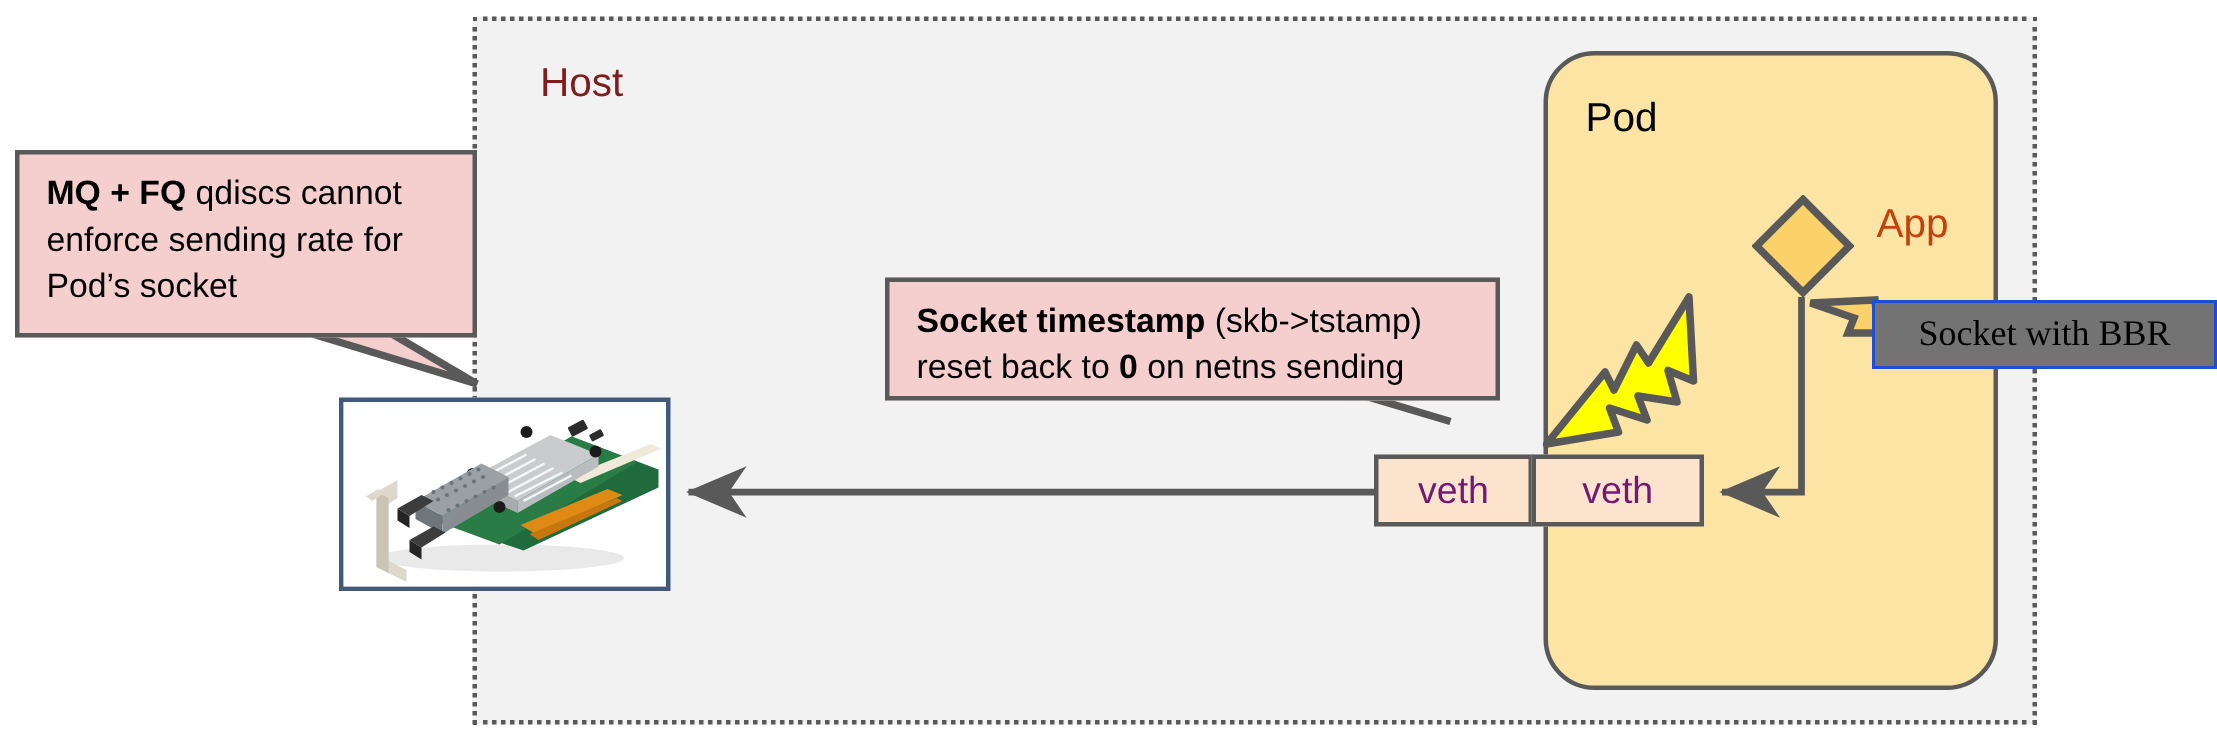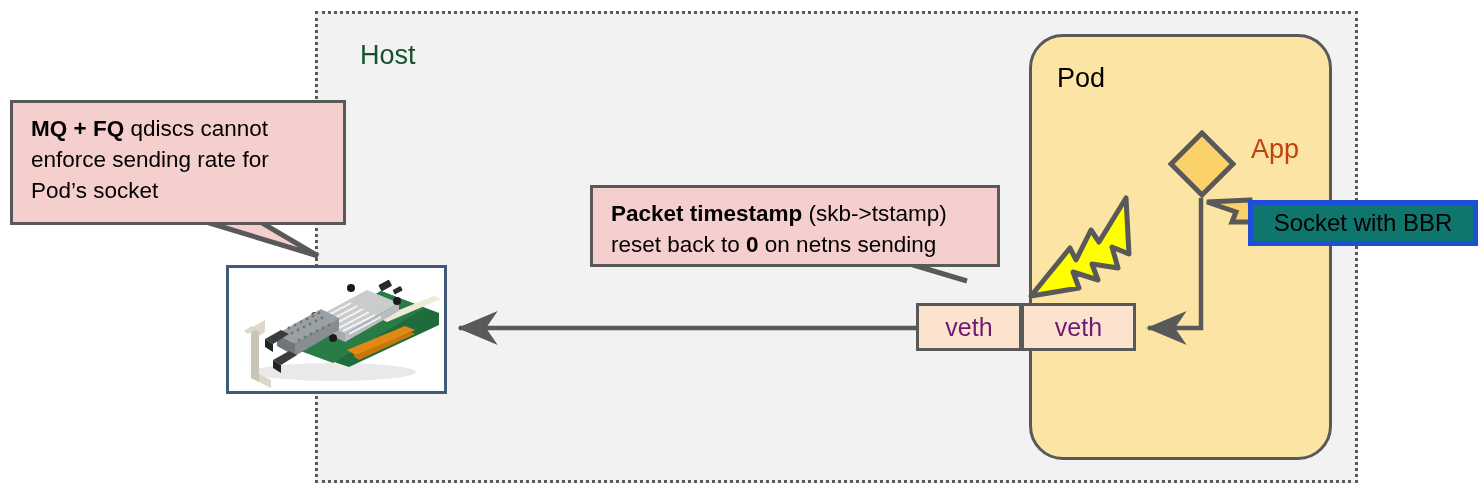--- a/index.html
+++ b/index.html
@@ -28,21 +28,21 @@
     height: 472px;
     background: #f2f2f2;
     border: 3px dotted #595959;
     box-sizing: border-box;
   }
   #host-label {
     position: absolute;
     left: 360px;
     top: 42px;
     font-size: 27px;
-    color: #14532d;
+    color: #7f1d1d;
     line-height: 1;
   }
 
   
   #pod-box {
     position: absolute;
     left: 1029px;
     top: 34px;
     width: 303px;
     height: 426px;
@@ -138,39 +138,40 @@
     box-sizing: border-box;
     background: #f5cfce;
     padding: 10px 14px 12px 18px;
     color: #000000;
     font-size: 22.5px;
     line-height: 1.38;
   }
   .callout .tail { position: absolute; overflow: visible; }
   .callout b { font-weight: bold; }
 
-  #callout-mqfq { left: 10px; top: 100px; width: 336px; height: 161px; }
+  #callout-mqfq { left: 10px; top: 100px; width: 308px; height: 161px; }
   #callout-mqfq .body { height: 125px; }
 
   #callout-tstamp { left: 590px; top: 185px; width: 410px; height: 98px; }
   #callout-tstamp .body { height: 82px; }
 
   #callout-bbr {
     left: 1248px; top: 200px; width: 230px; height: 46px;
   }
   #callout-bbr .body {
-    background: #0f766e;
-    border: 5px solid #1d4ed8;
+    background: #737373;
+    border: 2px solid #1d4ed8;
     height: 46px;
     padding: 0;
     display: flex;
     align-items: center;
     justify-content: center;
     font-size: 24px;
     line-height: 1;
+    font-family: Liberation Serif, serif;
   }
 </style>
 </head>
 <body>
 
 <div id="canvas">
 
   <div id="host-box"></div>
   <div id="host-label">Host</div>
 
@@ -293,21 +294,21 @@
       <b>MQ + FQ</b><span> qdiscs cannot enforce sending rate for Pod’s socket</span>
     </div>
   </div>
 
   <div class="callout" id="callout-tstamp">
     <svg class="tail" width="410" height="98" viewBox="0 0 410 98">
       <polygon points="310,76 377,96 330,82 345,76" fill="#f5cfce" stroke="#595959" stroke-width="5" stroke-linejoin="miter"></polygon>
       <rect x="308" y="70" width="48" height="12" fill="#f5cfce"></rect>
     </svg>
     <div class="body">
-      <b>Packet timestamp</b><span> (skb-&gt;tstamp) reset back to </span><b>0</b><span> on netns sending</span>
+      <b>Socket timestamp</b><span> (skb-&gt;tstamp) reset back to </span><b>0</b><span> on netns sending</span>
     </div>
   </div>
 
   <div class="callout" id="callout-bbr">
     <svg class="tail" width="60" height="46" viewBox="0 0 60 46" style="left:-42px; top:-14px;">
       <polygon points="44,14 1,16 30,26 26,36 46,36" fill="#fbd16a" stroke="#595959" stroke-width="5" stroke-linejoin="miter"></polygon>
       <rect x="42" y="16" width="16" height="18" fill="#fbd16a"></rect>
     </svg>
     <div class="body">
       <span>Socket with BBR</span>

